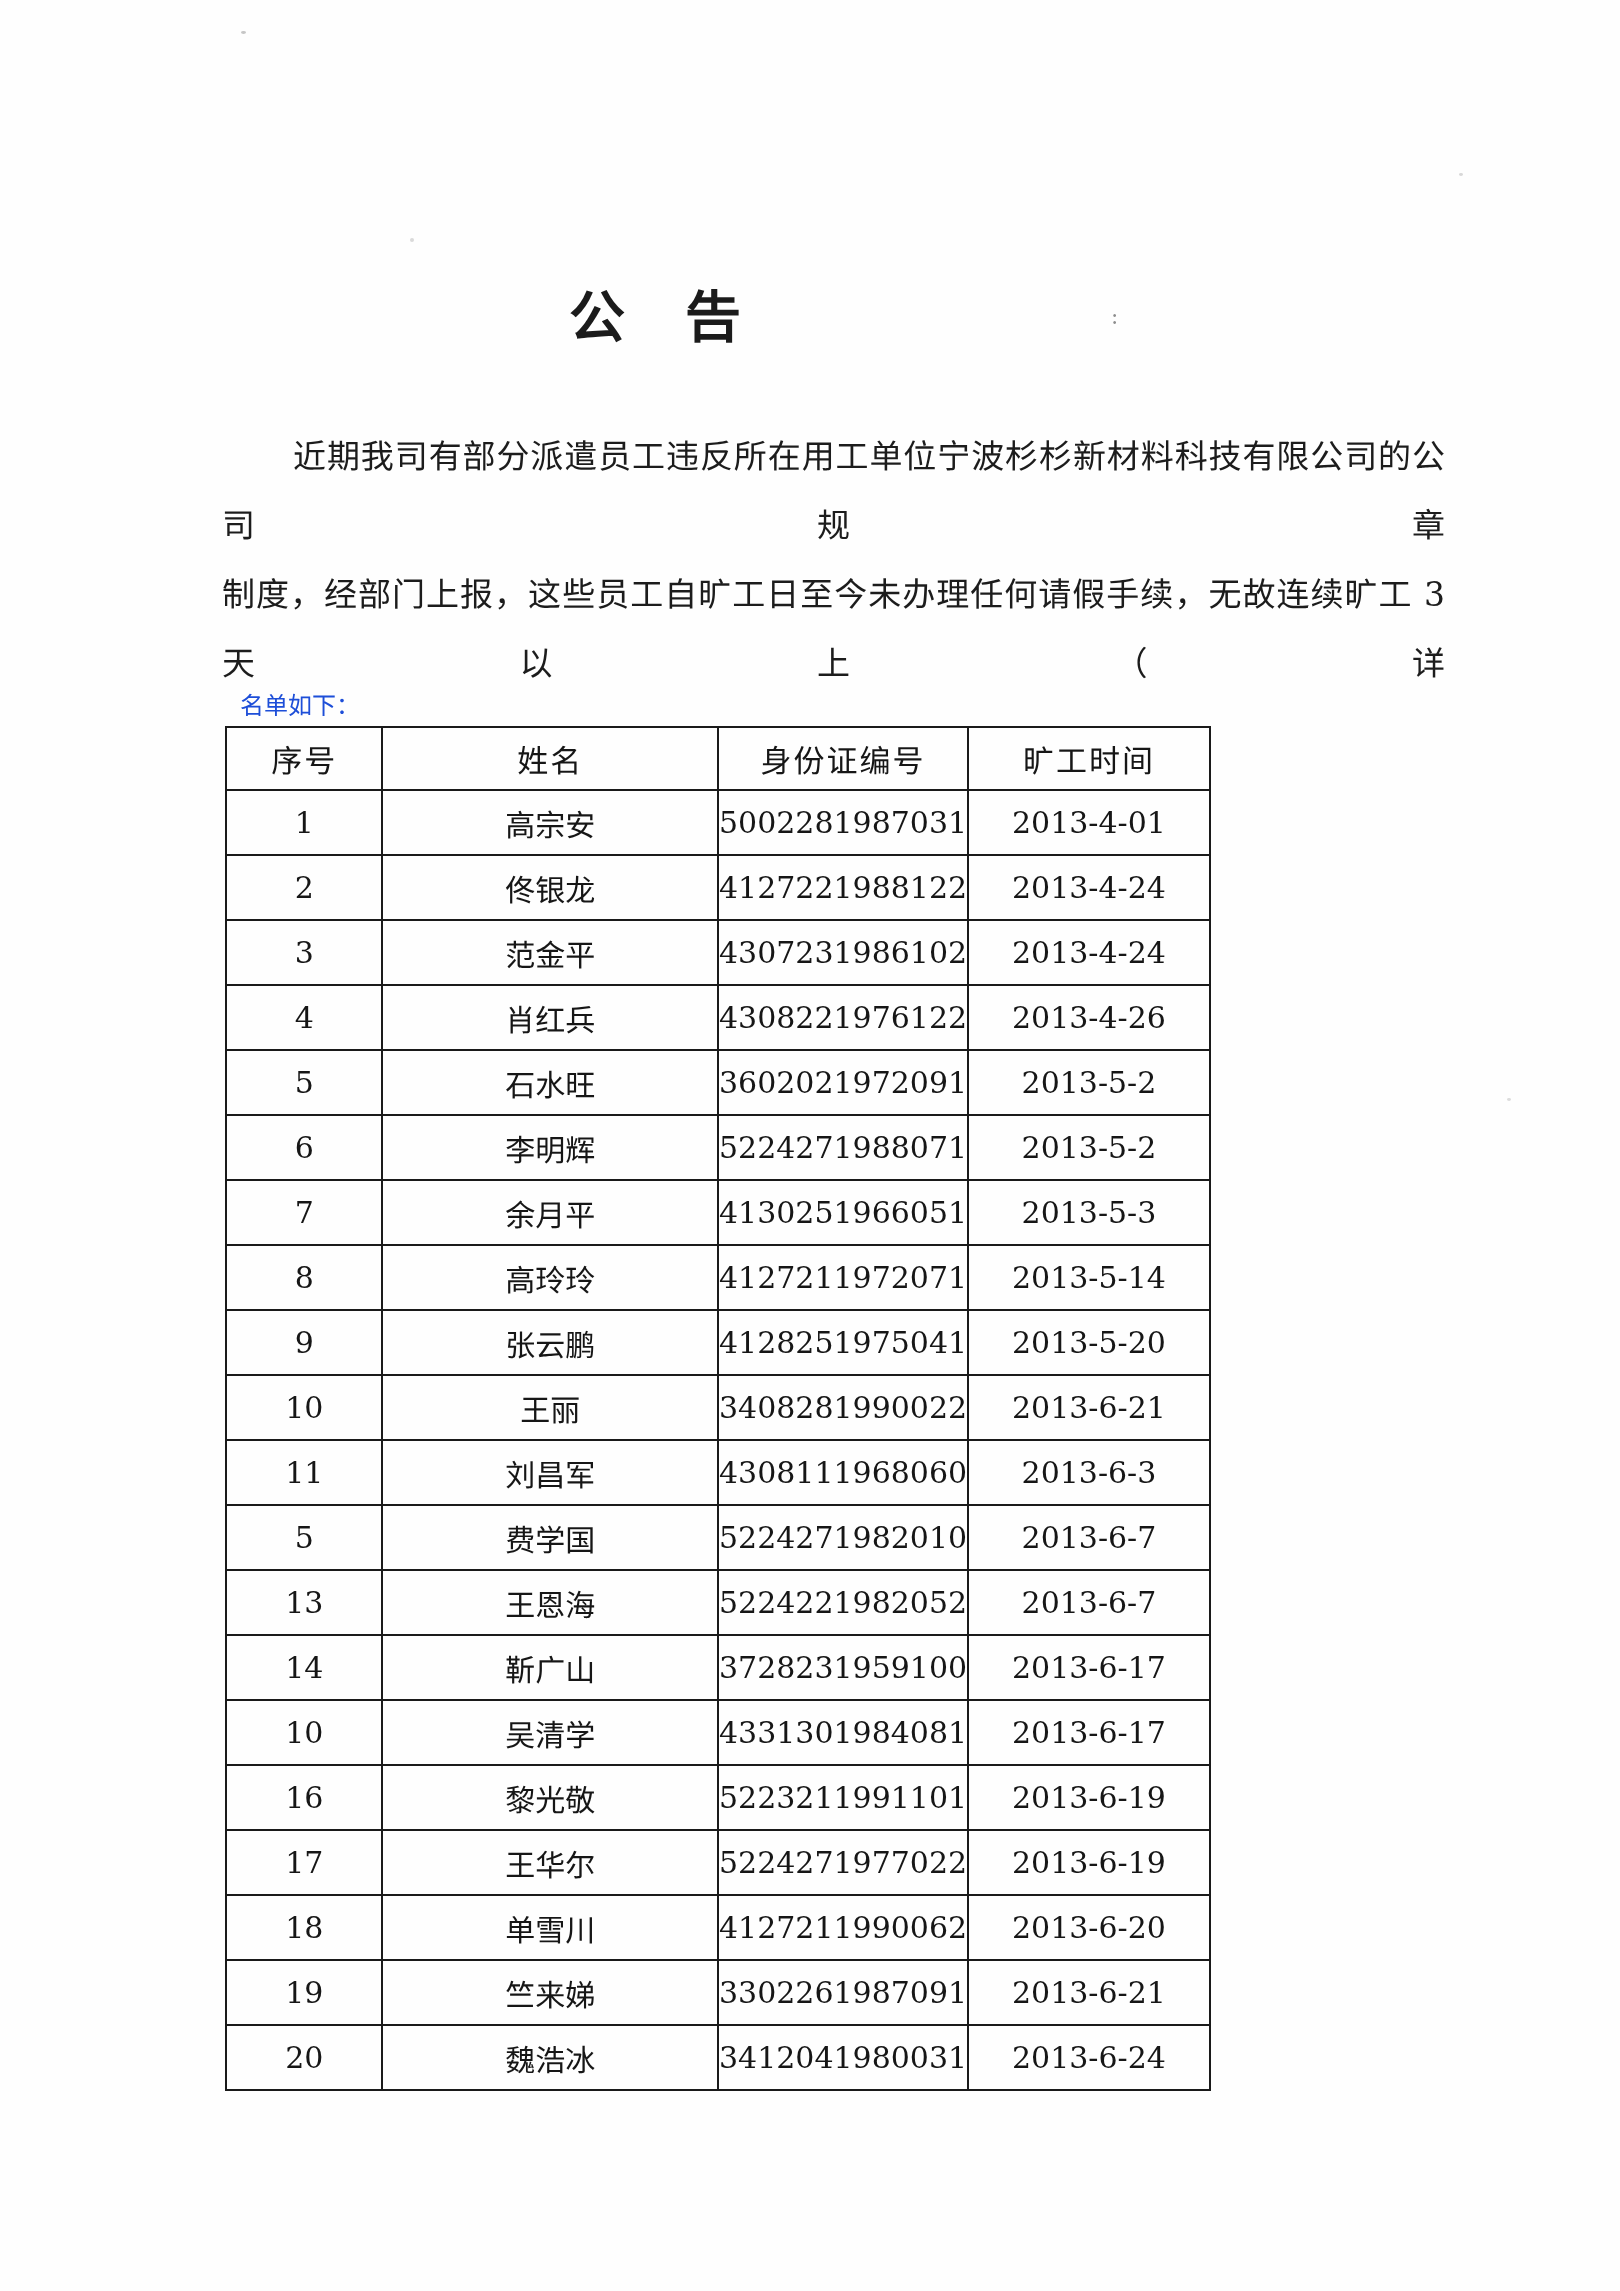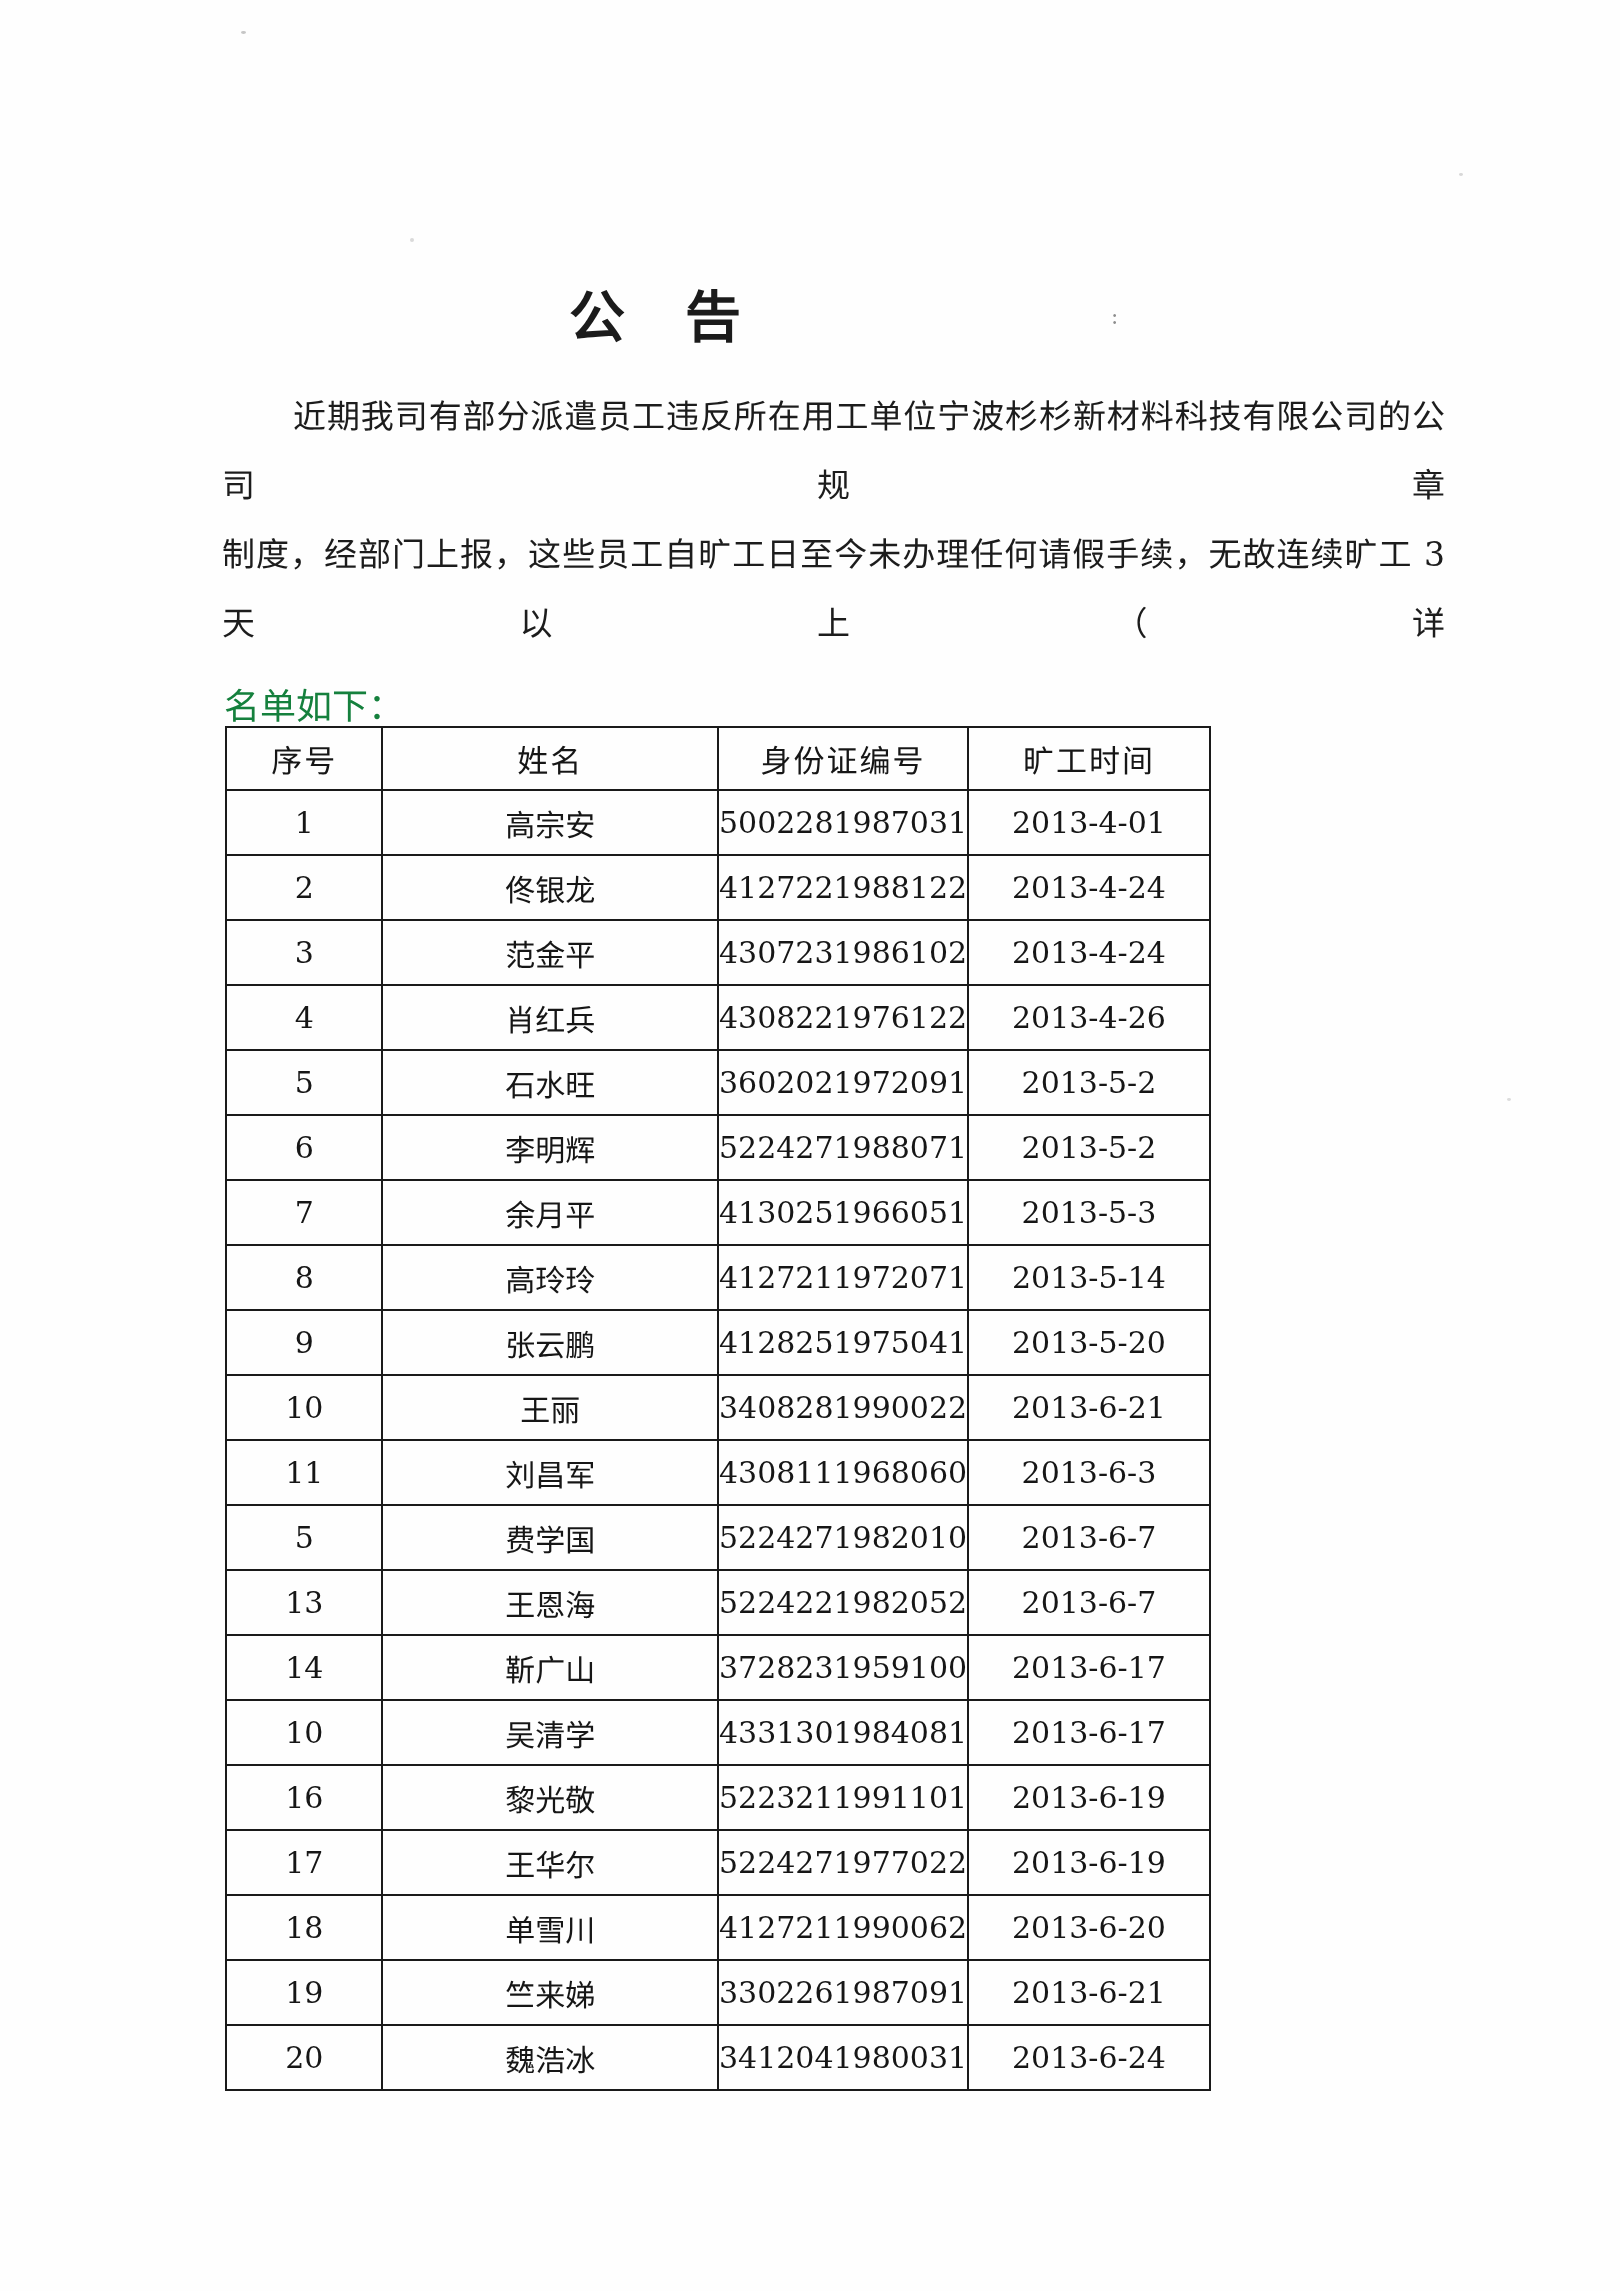--- a/index.html
+++ b/index.html
@@ -21,45 +21,45 @@
     left: 0;
     width: 1312px;
     text-align: center;
     font-size: 56px;
     font-weight: 700;
     letter-spacing: 2px;
     color: #1b1b1b;
   }
   .intro {
     position: absolute;
-    top: 382px;
+    top: 422px;
     left: 222px;
     width: 1223px;
     font-size: 33px;
     line-height: 69px;
     color: #1c1c1c;
   }
   .intro .jline {
     text-align: justify;
     text-align-last: justify;
   }
   .intro .jline.indent {
     text-indent: 71px;
   }
   .intro .lastline {
     text-align: left;
     text-align-last: left;
   }
   .list-label {
     position: absolute;
     top: 672px;
-    left: 224px;
-    font-size: 36px;
+    left: 240px;
+    font-size: 24px;
     line-height: 69px;
-    color: #15803d;
+    color: #1d4ed8;
   }
   table.roster {
     position: absolute;
     top: 726px;
     left: 225px;
     width: 986px;
     border-collapse: collapse;
     table-layout: fixed;
     font-size: 30px;
     color: #161616;

